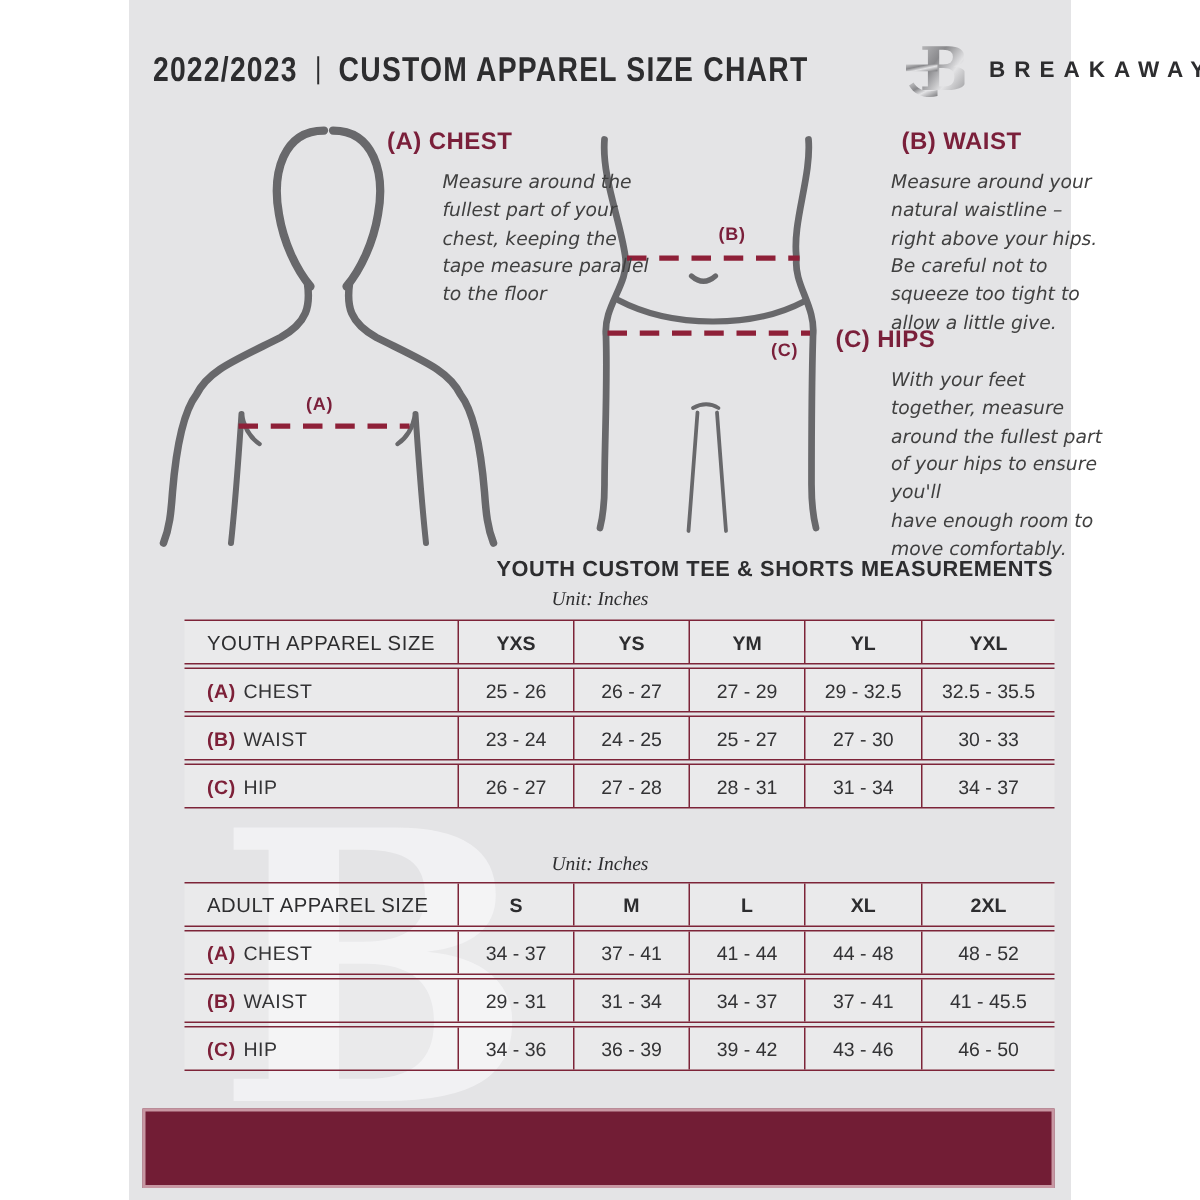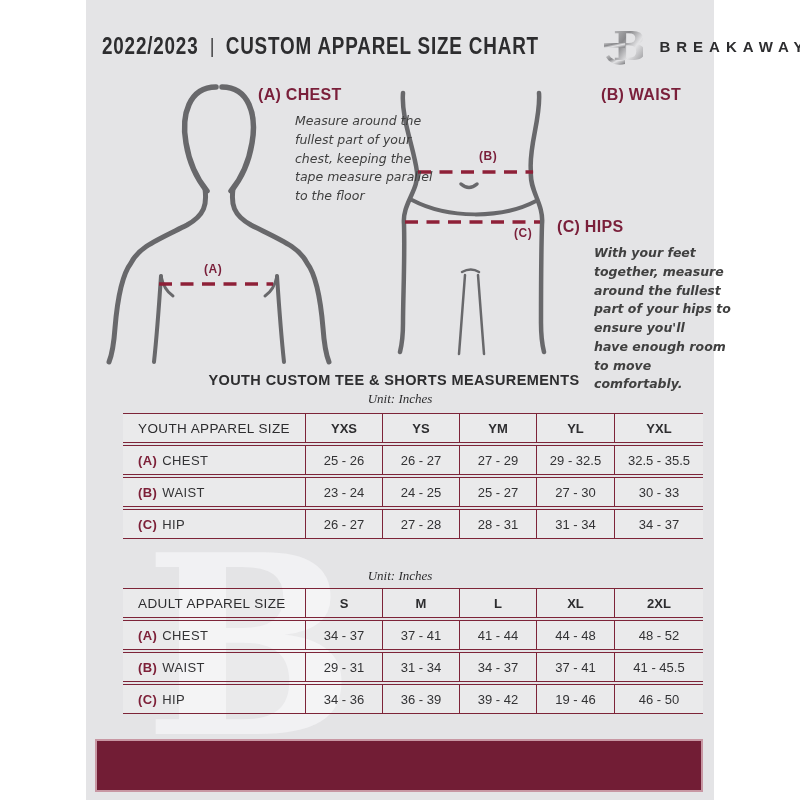--- a/index.html
+++ b/index.html
@@ -25,24 +25,24 @@
   .marker-c { left:428px; top:226px; }
 
   
   .guide-heading { position:absolute; font-size:16px; font-weight:700; color:#7a1f3a; letter-spacing:0.3px; }
   .guide-body { position:absolute; font-family:"DejaVu Sans", sans-serif; font-style:italic; font-size:12.5px; line-height:1.5; color:#404040; white-space:pre-line;margin-left:37px; }
   .chest-heading { left:172px; top:86px; }
   .chest-body { left:172px; top:112px; width:142px; }
   .waist-heading { left:471px; top:86px;margin-left:44px; }
   .waist-body { left:471px; top:112px; width:146px; }
   .hips-heading { left:471px; top:218px; }
-  .hips-body { left:471px; top:244px; width:148px;font-weight:bold; }
-
-  
-  .tbl-title { position:absolute; width:616px; text-align:center; font-size:14.5px; font-weight:700; letter-spacing:0.4px; color:#2d2d2f; }
+  .hips-body { left:471px; top:244px; width:148px; }
+
+  
+  .tbl-title { position:absolute; width:616px; text-align:right; font-size:14.5px; font-weight:700; letter-spacing:0.4px; color:#2d2d2f; }
   .tbl-unit { position:absolute; width:628px; text-align:center; font-family:Liberation Serif, serif; font-style:italic; font-size:13px; color:#2d2d2f; }
   .youth-title { top:372px; } .youth-unit { top:391px; }
   .adult-title { top:549px; } .adult-unit { top:568px; }
   .size-table { position:absolute; left:37px; width:580px; z-index:2; }
   .youth-table { top:413px; } .adult-table { top:588px; }
   .t-row { display:grid; grid-template-columns:182px 77px 77px 77px 78px 89px;
            border-top:1.5px solid #7d2438; border-bottom:1.5px solid #7d2438;
            margin-bottom:2px; background:rgba(255,255,255,0.22); }
   .t-cell { height:28px; display:flex; align-items:center; justify-content:center;
             font-size:13px; color:#333335; }
@@ -117,20 +117,21 @@
       <path d="M17 134 H152" stroke="#8e2038" stroke-width="3.5" stroke-dasharray="13 8.5"></path>
     </svg>
 
     <span class="marker marker-a">(A)</span>
     <span class="marker marker-b">(B)</span>
     <span class="marker marker-c">(C)</span>
 
     <div class="guide-heading chest-heading">(A) CHEST</div>
     <div class="guide-body chest-body">Measure around the fullest part of your chest, keeping the tape measure parallel to the floor</div>
     <div class="guide-heading waist-heading">(B) WAIST</div>
+    <div class="guide-body waist-body">Measure around your natural waistline – right above your hips. Be careful not to squeeze too tight to allow a little give.</div>
     <div class="guide-heading hips-heading">(C) HIPS</div>
     <div class="guide-body hips-body">With your feet together, measure around the fullest part of your hips to ensure you'll
 have enough room to move comfortably.</div>
 
     <div class="watermark">B</div>
 
     <div class="tbl-title youth-title">YOUTH CUSTOM TEE &amp; SHORTS MEASUREMENTS</div>
     <div class="tbl-unit youth-unit">Unit: Inches</div>
     <div class="size-table youth-table">
       <div class="t-row head">
@@ -209,21 +210,21 @@
         <div class="t-cell">41 - 45.5</div>
       </div>
       <div class="t-row">
         <div class="t-cell first">
             <span class="row-prefix">(C)</span>
             <span>HIP</span>
           </div>
         <div class="t-cell">34 - 36</div>
         <div class="t-cell">36 - 39</div>
         <div class="t-cell">39 - 42</div>
-        <div class="t-cell">19 - 46</div>
+        <div class="t-cell">43 - 46</div>
         <div class="t-cell">46 - 50</div>
       </div>
     </div>
 
     <div class="footer-bar"></div>
 
   </div>
 </div>
 
 </body></html>

